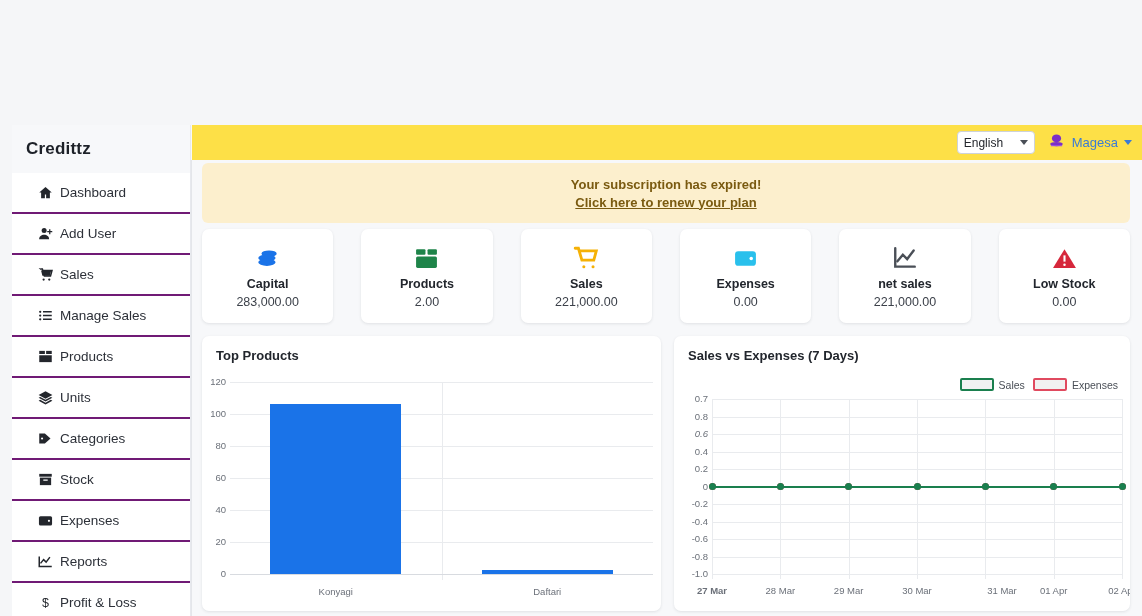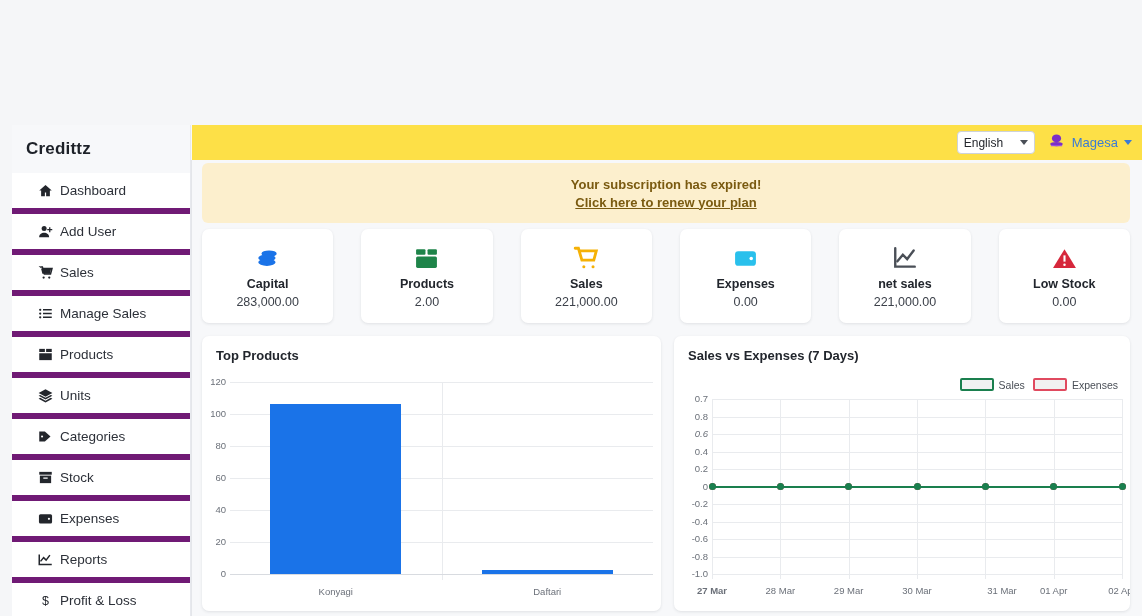--- a/index.html
+++ b/index.html
@@ -31,21 +31,21 @@
     height: 48px; display: flex; align-items: center;
     padding-left: 14px;
     font-size: 17px; font-weight: bold; color: #1d2128;
     background: #f7f8fa;
     letter-spacing: .2px;
   }
   .nav { background: #ffffff; }
   .nav-item {
     display: flex; align-items: center;
     height: 41px; padding-left: 26px;
-    border-bottom: 6px solid #701a75;
+    border-bottom: 2px solid #701a75;
     color: #2c3038; font-size: 13.5px;
     cursor: pointer;
     background: #ffffff;
   }
   .nav-item .ic {
     width: 22px; display: flex; align-items: center; justify-content: flex-start;
     color: #23262c; flex: 0 0 22px;
   }
   .nav-item .ic svg { display: block; }
   .nav-label { white-space: nowrap; }

